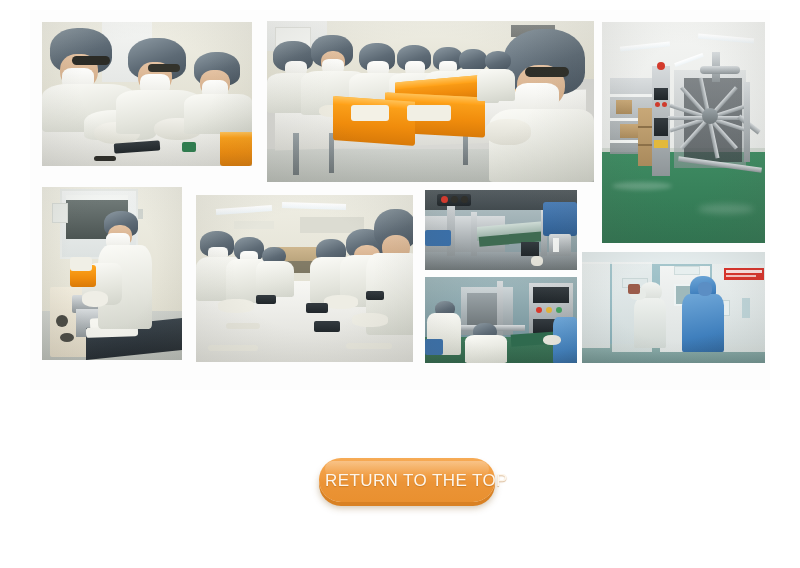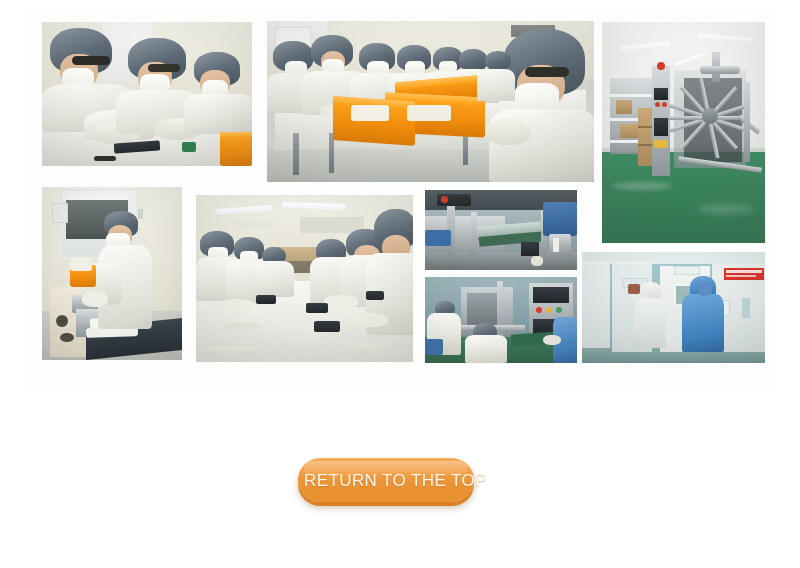--- a/index.html
+++ b/index.html
@@ -79,20 +79,21 @@
     pointer-events: none;
   }
 
   
   .return-wrap {
     position: absolute;
     left: 0;
     top: 458px;
     width: 772px;
     text-align: center;
+    padding-left: 21px;
   }
   .return-btn {
     display: inline-block;
     position: relative;
     width: 176px;
     height: 44px;
     line-height: 44px;
     border: none;
     border-radius: 22px / 22px;
     color: #fdf6ec;

